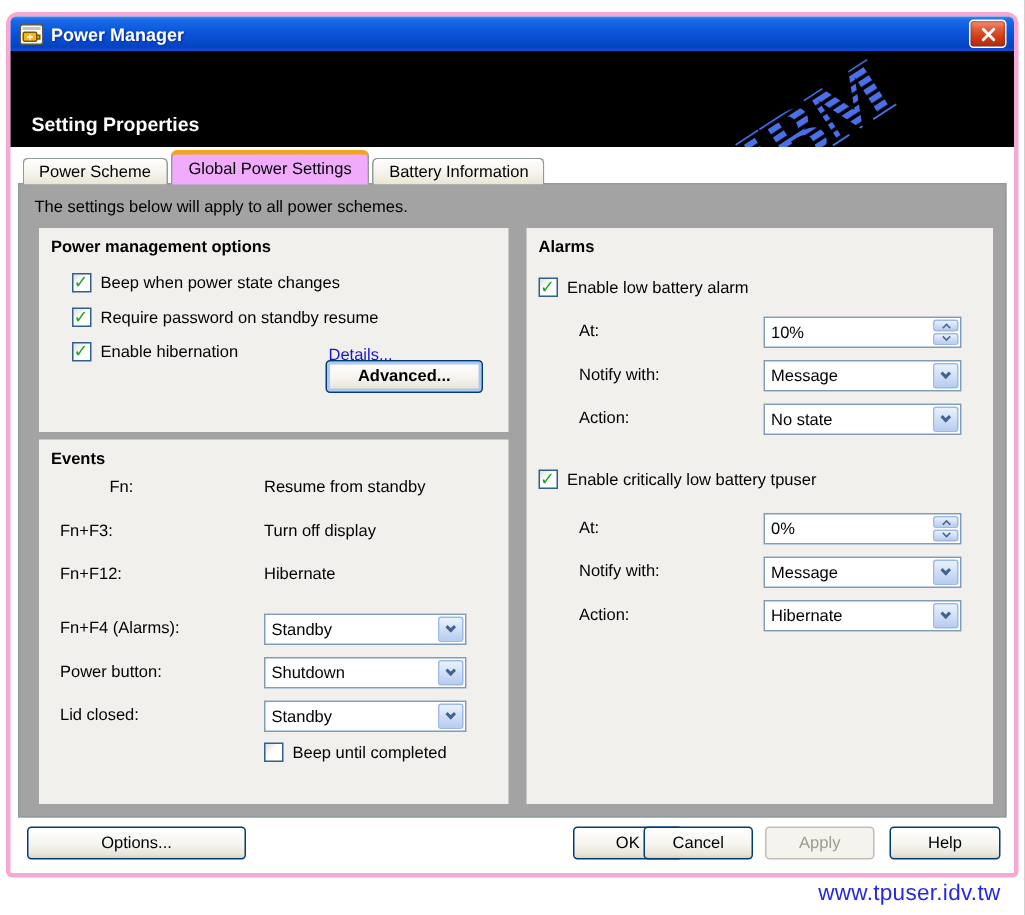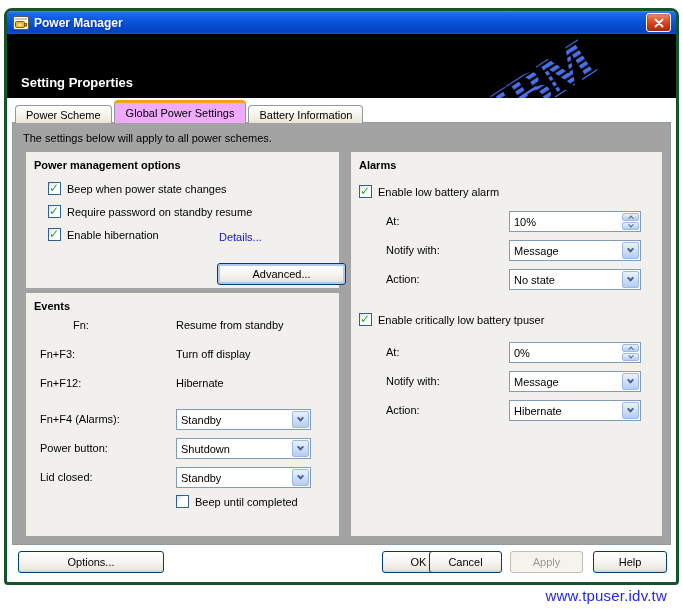--- a/index.html
+++ b/index.html
@@ -4,21 +4,21 @@
 <style>
   * { box-sizing: border-box; }
   html,body { margin:0; padding:0; }
   body {
     width:683px; height:610px; position:relative; background:#ffffff;
     font-family:"Liberation Sans", sans-serif; font-size:11px; color:#000;
     overflow:hidden;
   }
   .window {
     position:absolute; left:4px; top:8px; width:675px; height:577px;
-    border:3px solid #14532d; border-radius:8px 8px 4px 4px; background:#fff;
+    border:3px solid #f9a8d4; border-radius:8px 8px 4px 4px; background:#fff;
   }
   
   .titlebar {
     position:absolute; left:0; top:0; right:0; height:23px;
     background:linear-gradient(180deg,#3D8BF2 0%,#1B6AE8 10%,#0A55DC 45%,#0443C0 88%,#0B51D8 100%);
     border-radius:4px 4px 0 0;
     display:flex; align-items:center; padding:0 6px;
   }
   .title-icon { width:16px; height:16px; margin-right:5px; flex:0 0 auto; }
   .title-text {
@@ -182,21 +182,21 @@
         </span>
       <span class="abs" style="left:41px; top:54px;">Require password on standby resume</span>
 
       <span class="cb checked" style="left:22px; top:76px;">
           <span class="tick">✓</span>
         </span>
       <span class="abs" style="left:41px; top:77px;">Enable hibernation</span>
 
       <span class="abs link" style="left:193px; top:79px;">Details...</span>
 
-      <button class="btn default" style="left:191px; top:111px; width:129px;">Advanced...</button>
+      <button class="btn default" style="left:191px; top:88px; width:105px;font-weight:bold;">Advanced...</button>
     </div>
 
     <div class="panel" id="panel-events">
       <div class="panel-title">Events</div>
 
       <span class="abs" style="left:14px; top:26px;margin-left:33px;">Fn:</span>
       <span class="abs" style="left:150px; top:26px;">Resume from standby</span>
 
       <span class="abs" style="left:14px; top:55px;">Fn+F3:</span>
       <span class="abs" style="left:150px; top:55px;">Turn off display</span>

